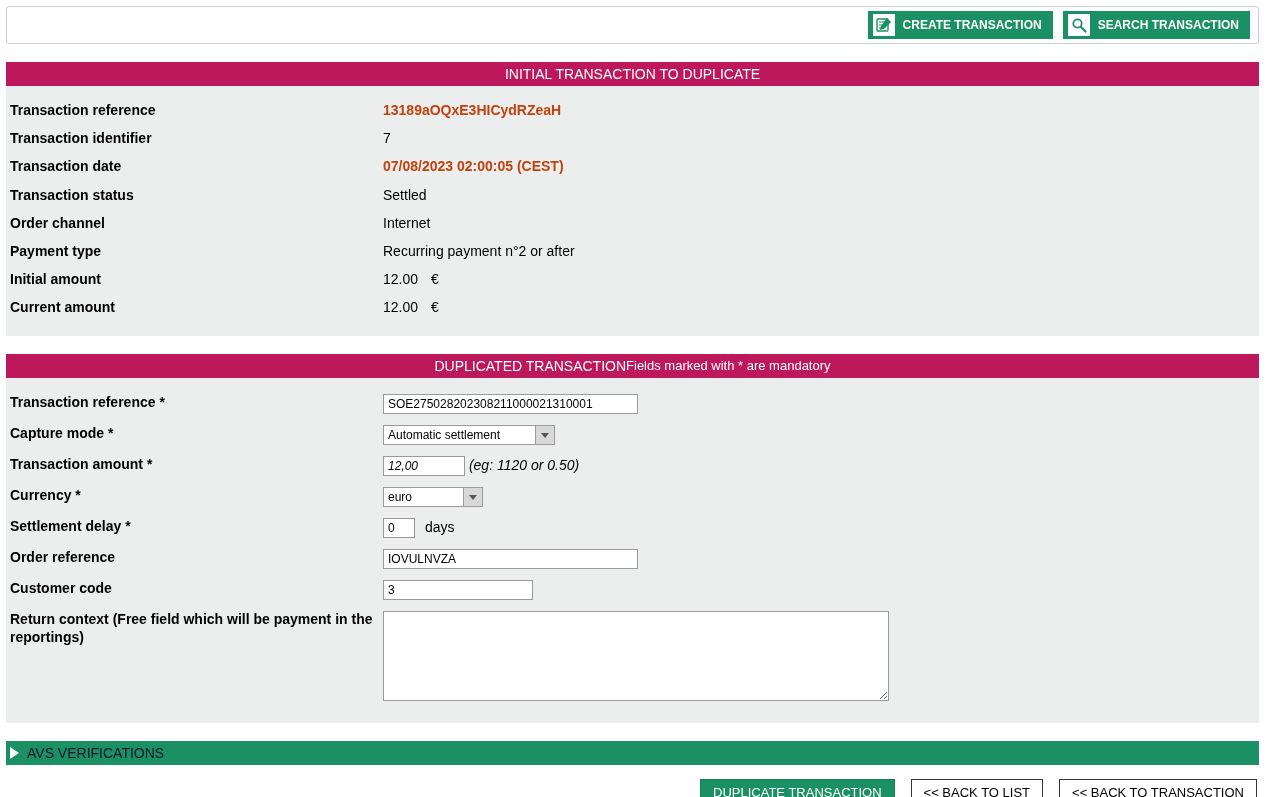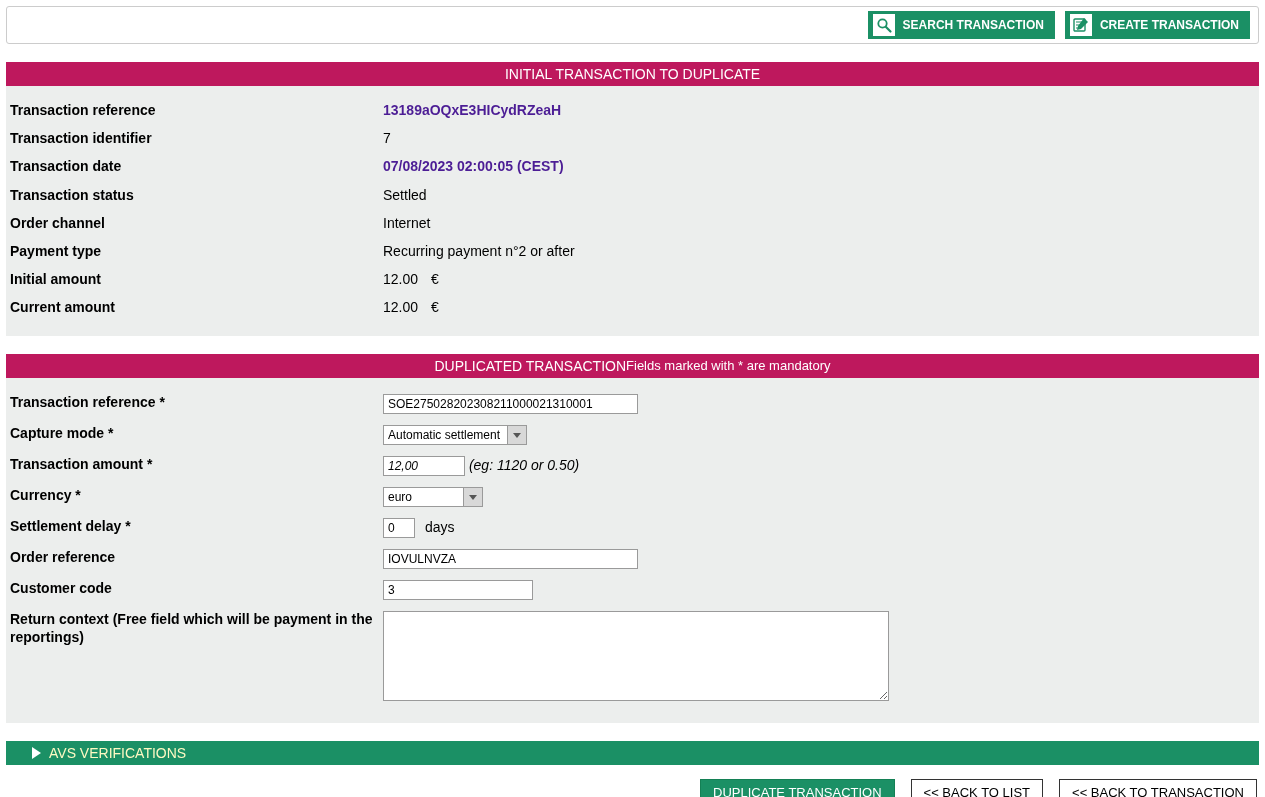--- a/index.html
+++ b/index.html
@@ -70,42 +70,42 @@
     width: 373px;
     font-weight: bold;
     font-size: 14px;
     padding-right: 10px;
     line-height: 1.3;
   }
   .row .value {
     font-size: 14px;
     padding-top: 1px;
   }
-  .value.green { color: #4c1d95; font-weight: bold; }
+  .value.green { color: #c2410c; font-weight: bold; }
   .value .amount-num { display: inline-block; min-width: 44px; }
   input[type="text"], select, textarea {
     font-family: Arial, sans-serif;
     font-size: 12px;
     border: 1px solid #9a9a9a;
     background: #fff;
     padding: 2px 4px;
   }
   .inp-long { width: 255px; }
   .inp-med { width: 150px; }
   .inp-amt { width: 82px; font-style: italic; }
   .inp-short { width: 32px; }
-  select.sel-cap { width: 144px; }
+  select.sel-cap { width: 172px; }
   select.sel-cur { width: 100px; }
   textarea.ret-ctx { width: 506px; height: 90px; resize: both; }
   .hint { font-size: 14px; margin-left: 0; font-style: italic; }
   .unit { font-size: 14px; margin-left: 6px; }
   .avs-header {
     background: #1b9065;
-    color: #fef9c3;
-    padding: 4px 26px;
+    color: #0f172a;
+    padding: 4px 4px;
     font-size: 14px;
     display: flex;
     align-items: center;
     gap: 8px;
     margin-bottom: 14px;
   }
   .avs-header .tri {
     width: 0; height: 0;
     border-left: 9px solid #fff;
     border-top: 6px solid transparent;
@@ -168,36 +168,36 @@
     pointer-events: none;
   }
 </style>
 </head>
 <body>
 
 <div class="topbar">
   <button class="top-btn">
     <span class="icon-box">
       <svg width="18" height="18" viewBox="0 0 18 18">
-        <circle cx="7.5" cy="7.5" r="4.2" fill="none" stroke="#1b9065" stroke-width="1.8"></circle>
-        <line x1="11" y1="11" x2="15.5" y2="15.5" stroke="#1b9065" stroke-width="2.2" stroke-linecap="round"></line>
-      </svg>
-    </span>
-    <span>SEARCH TRANSACTION</span>
-  </button>
-  <button class="top-btn">
-    <span class="icon-box">
-      <svg width="18" height="18" viewBox="0 0 18 18">
         <rect x="2" y="3" width="11" height="12" rx="1" fill="none" stroke="#1b9065" stroke-width="1.4"></rect>
         <path d="M4 6h7M4 9h7M4 12h5" stroke="#1b9065" stroke-width="1.2"></path>
         <path d="M12 2l4 4-7 7-4 1 1-4z" fill="#1b9065"></path>
       </svg>
     </span>
     <span>CREATE TRANSACTION</span>
   </button>
+  <button class="top-btn">
+    <span class="icon-box">
+      <svg width="18" height="18" viewBox="0 0 18 18">
+        <circle cx="7.5" cy="7.5" r="4.2" fill="none" stroke="#1b9065" stroke-width="1.8"></circle>
+        <line x1="11" y1="11" x2="15.5" y2="15.5" stroke="#1b9065" stroke-width="2.2" stroke-linecap="round"></line>
+      </svg>
+    </span>
+    <span>SEARCH TRANSACTION</span>
+  </button>
 </div>
 
 <div class="section-header">
   <span>INITIAL TRANSACTION TO DUPLICATE</span>
 </div>
 <div class="section-body">
   <div class="row">
     <div class="label">Transaction reference</div>
     <div class="value green">13189aOQxE3HICydRZeaH</div>
   </div>

